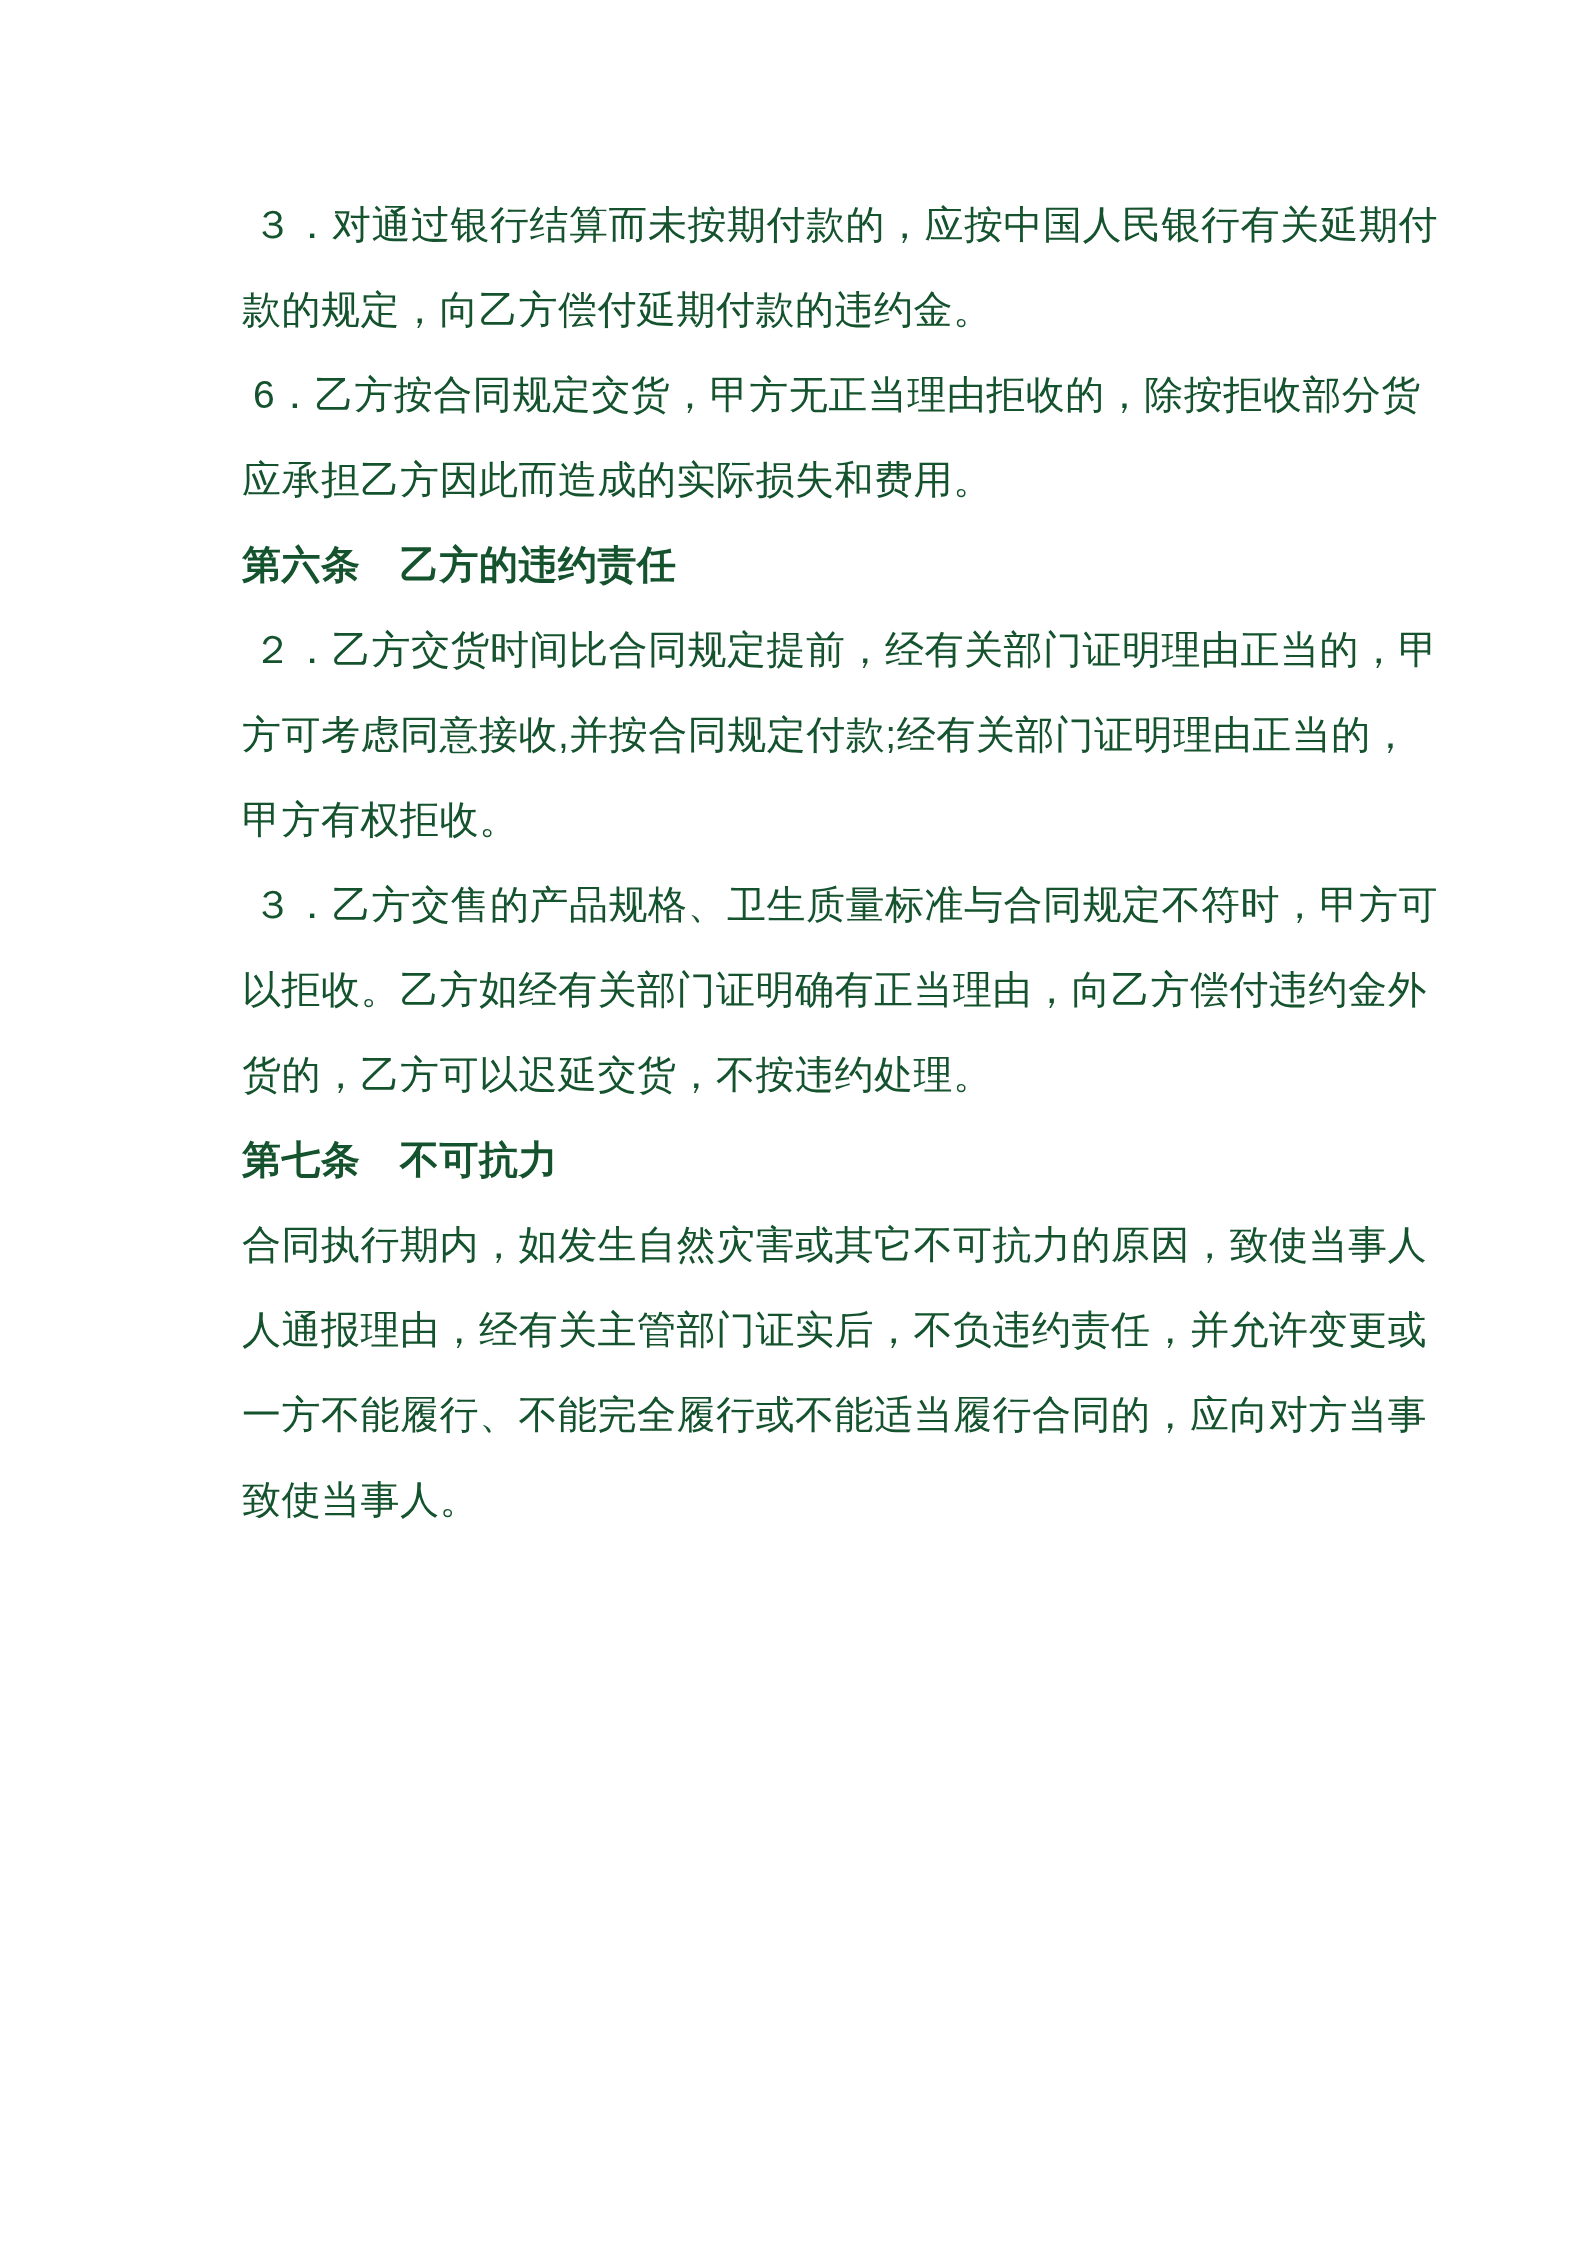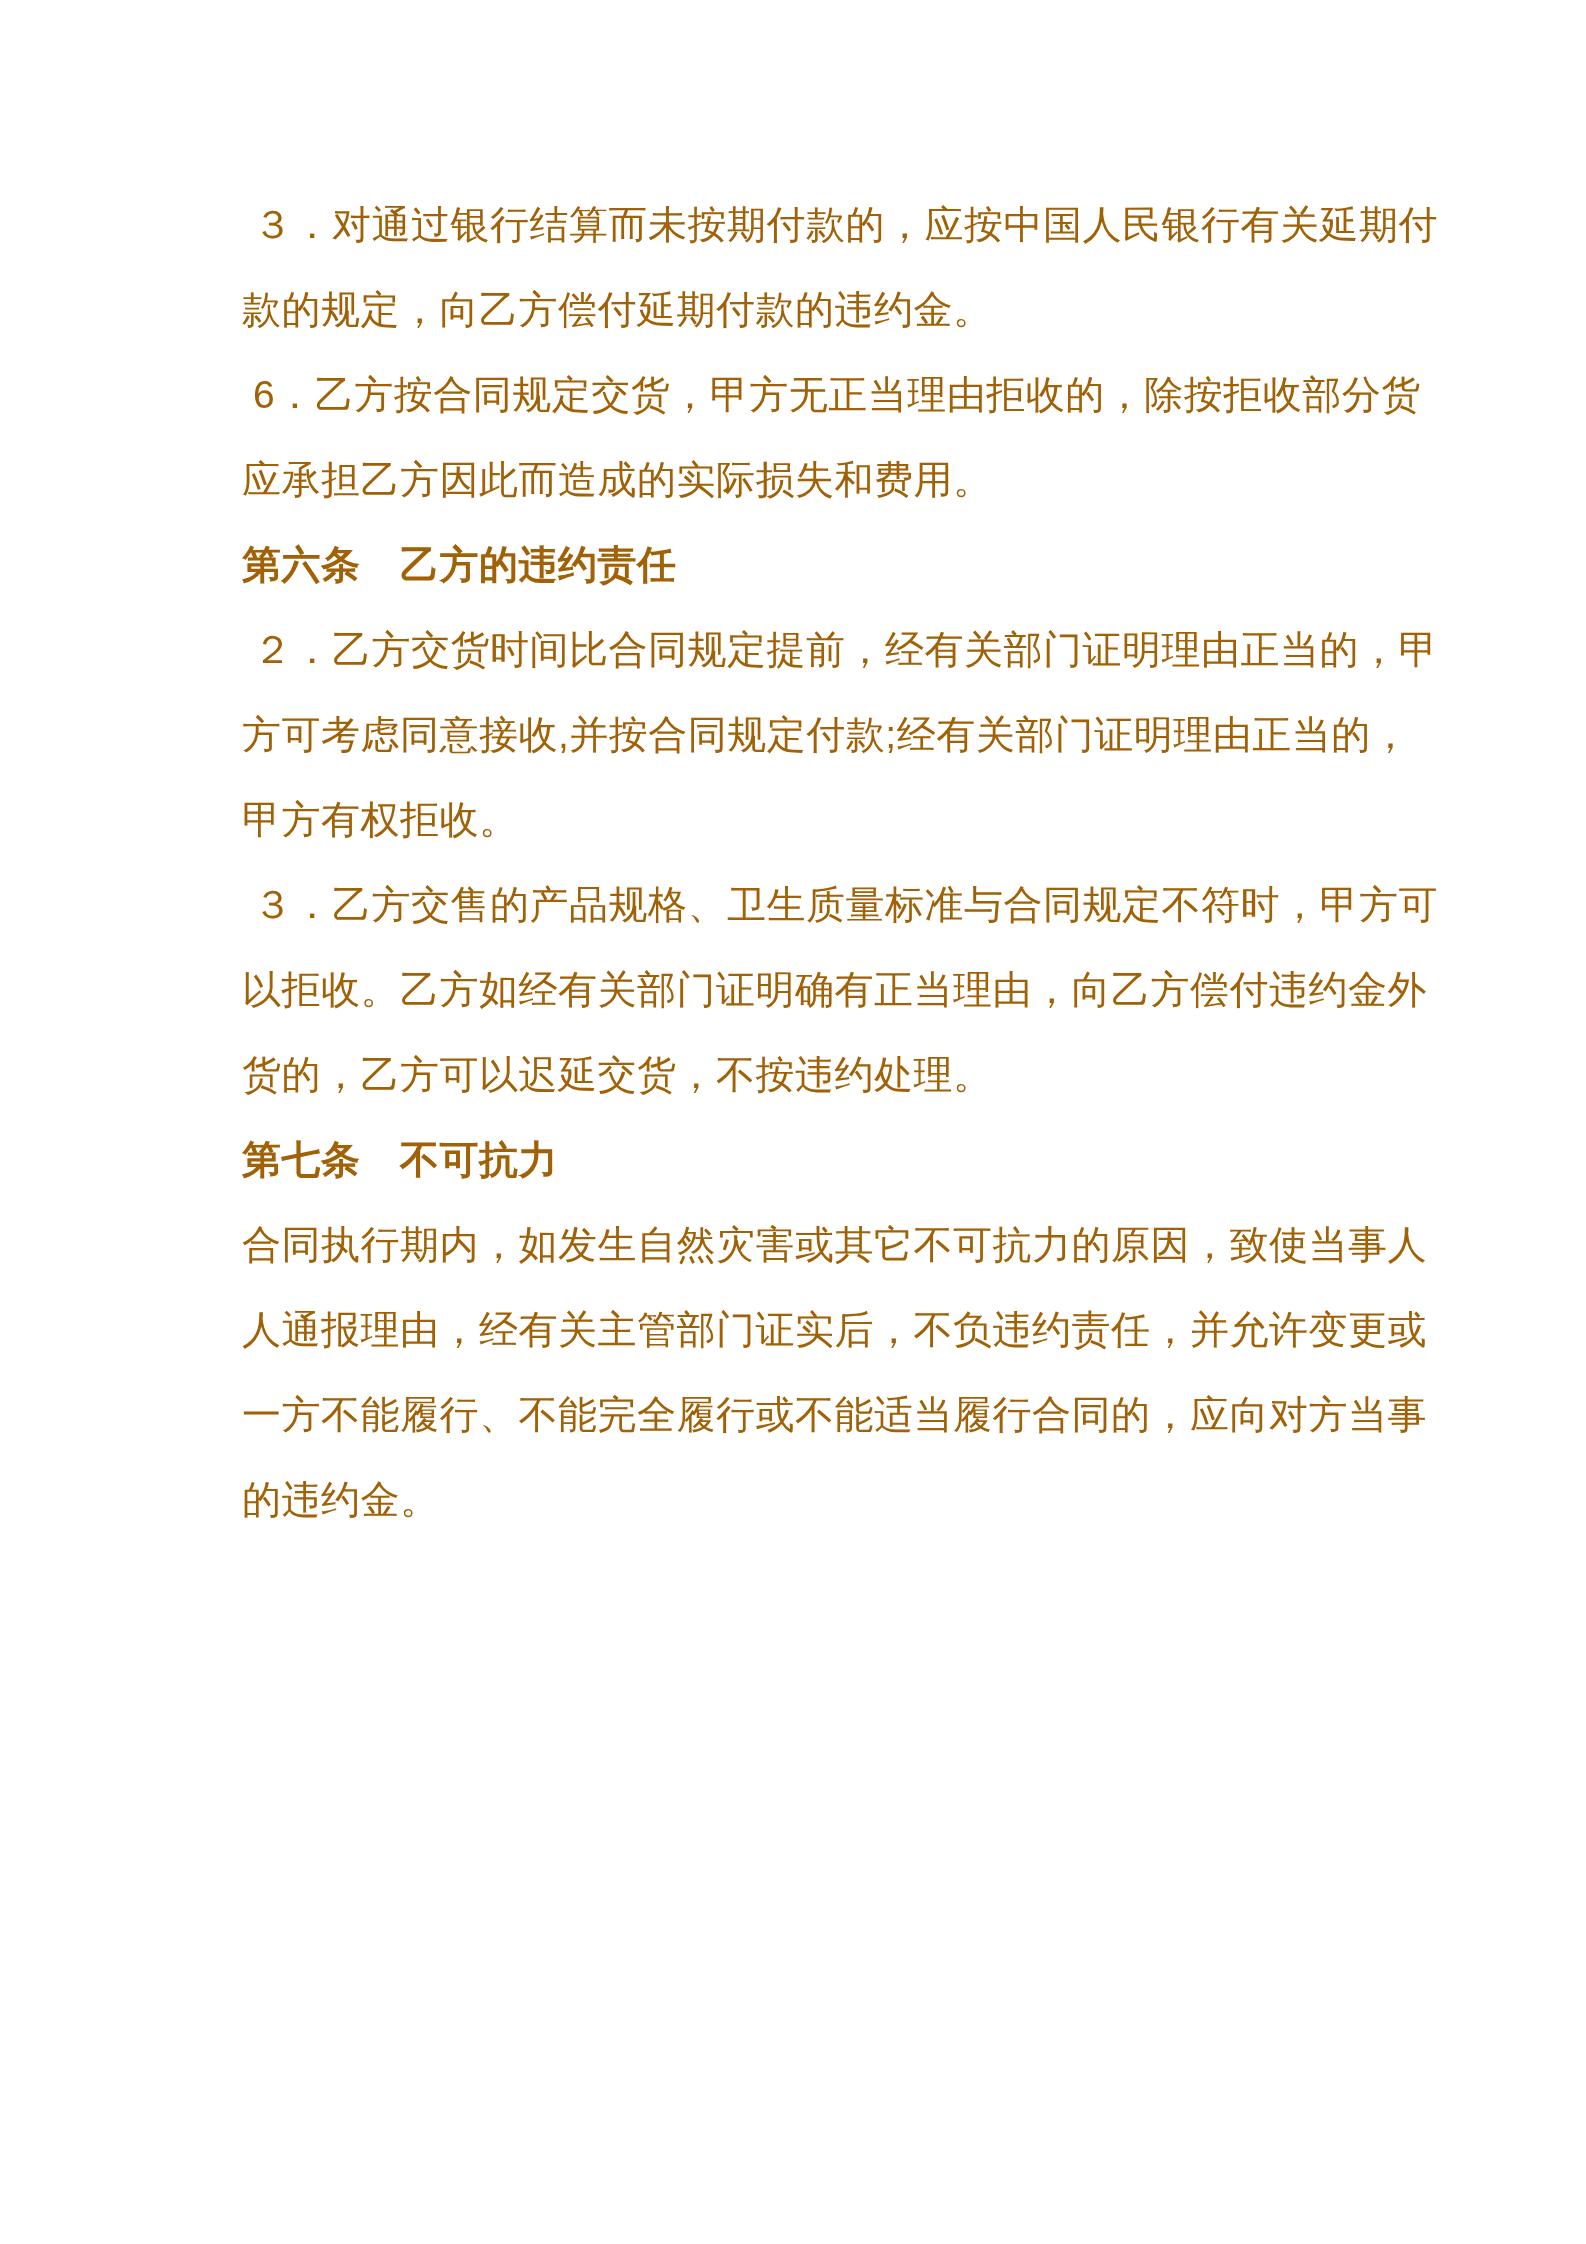--- a/index.html
+++ b/index.html
@@ -17,21 +17,21 @@
   .page {
     position: absolute;
     inset: 0;
     background: #ffffff;
   }
   .content {
     position: absolute;
     left: 242px;
     top: 182px;
     width: 1210px;
-    color: #a16207;
+    color: #14532d;
     font-size: 39px;
   }
   .block { margin: 0; padding: 0; }
   .line {
     height: 85px;
     line-height: 85px;
     white-space: nowrap;
     letter-spacing: 0.5px;
   }
   .heading .line {
@@ -67,16 +67,16 @@
         <div class="line">以拒收。乙方如经有关部门证明确有正当理由，向乙方偿付违约金外</div>
         <div class="line">货的，乙方可以迟延交货，不按违约处理。</div>
       </div>
       <div class="block heading">
         <div class="line">第七条　不可抗力</div>
       </div>
       <div class="block paragraph">
         <div class="line">合同执行期内，如发生自然灾害或其它不可抗力的原因，致使当事人</div>
         <div class="line">人通报理由，经有关主管部门证实后，不负违约责任，并允许变更或</div>
         <div class="line">一方不能履行、不能完全履行或不能适当履行合同的，应向对方当事</div>
-        <div class="line">的违约金。</div>
+        <div class="line">致使当事人。</div>
       </div>
     </div>
 </div>
 
 </body></html>

